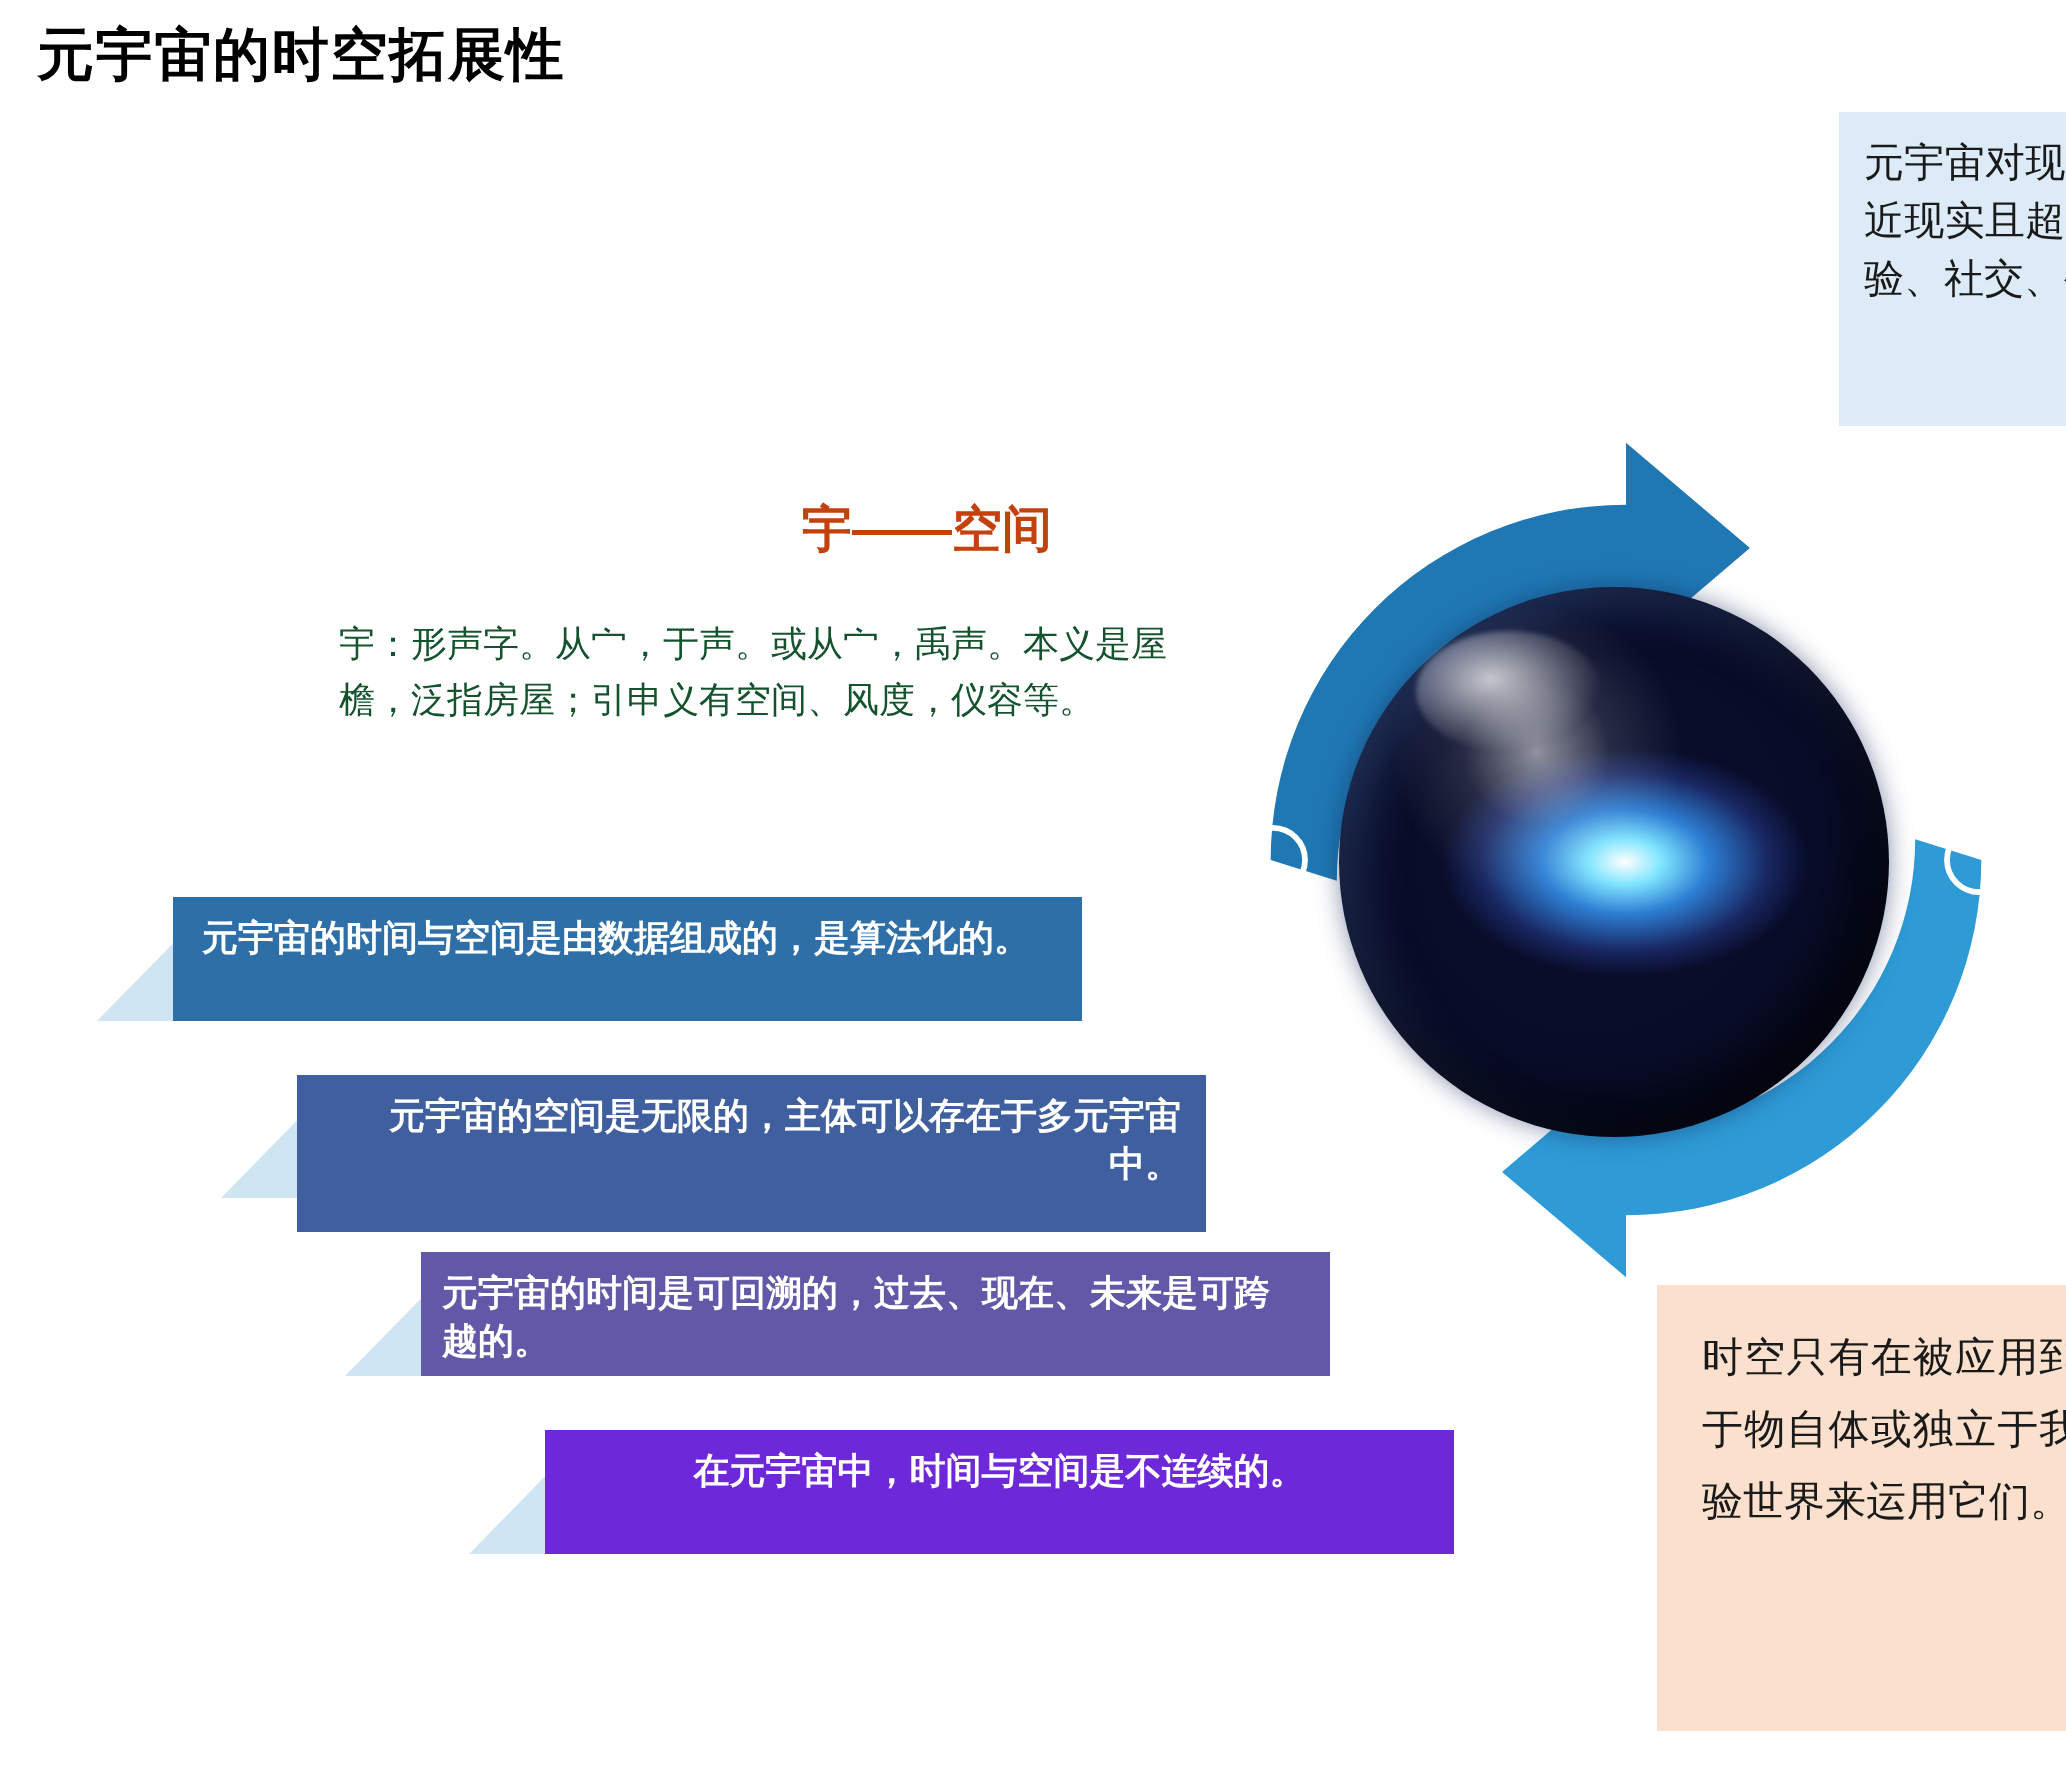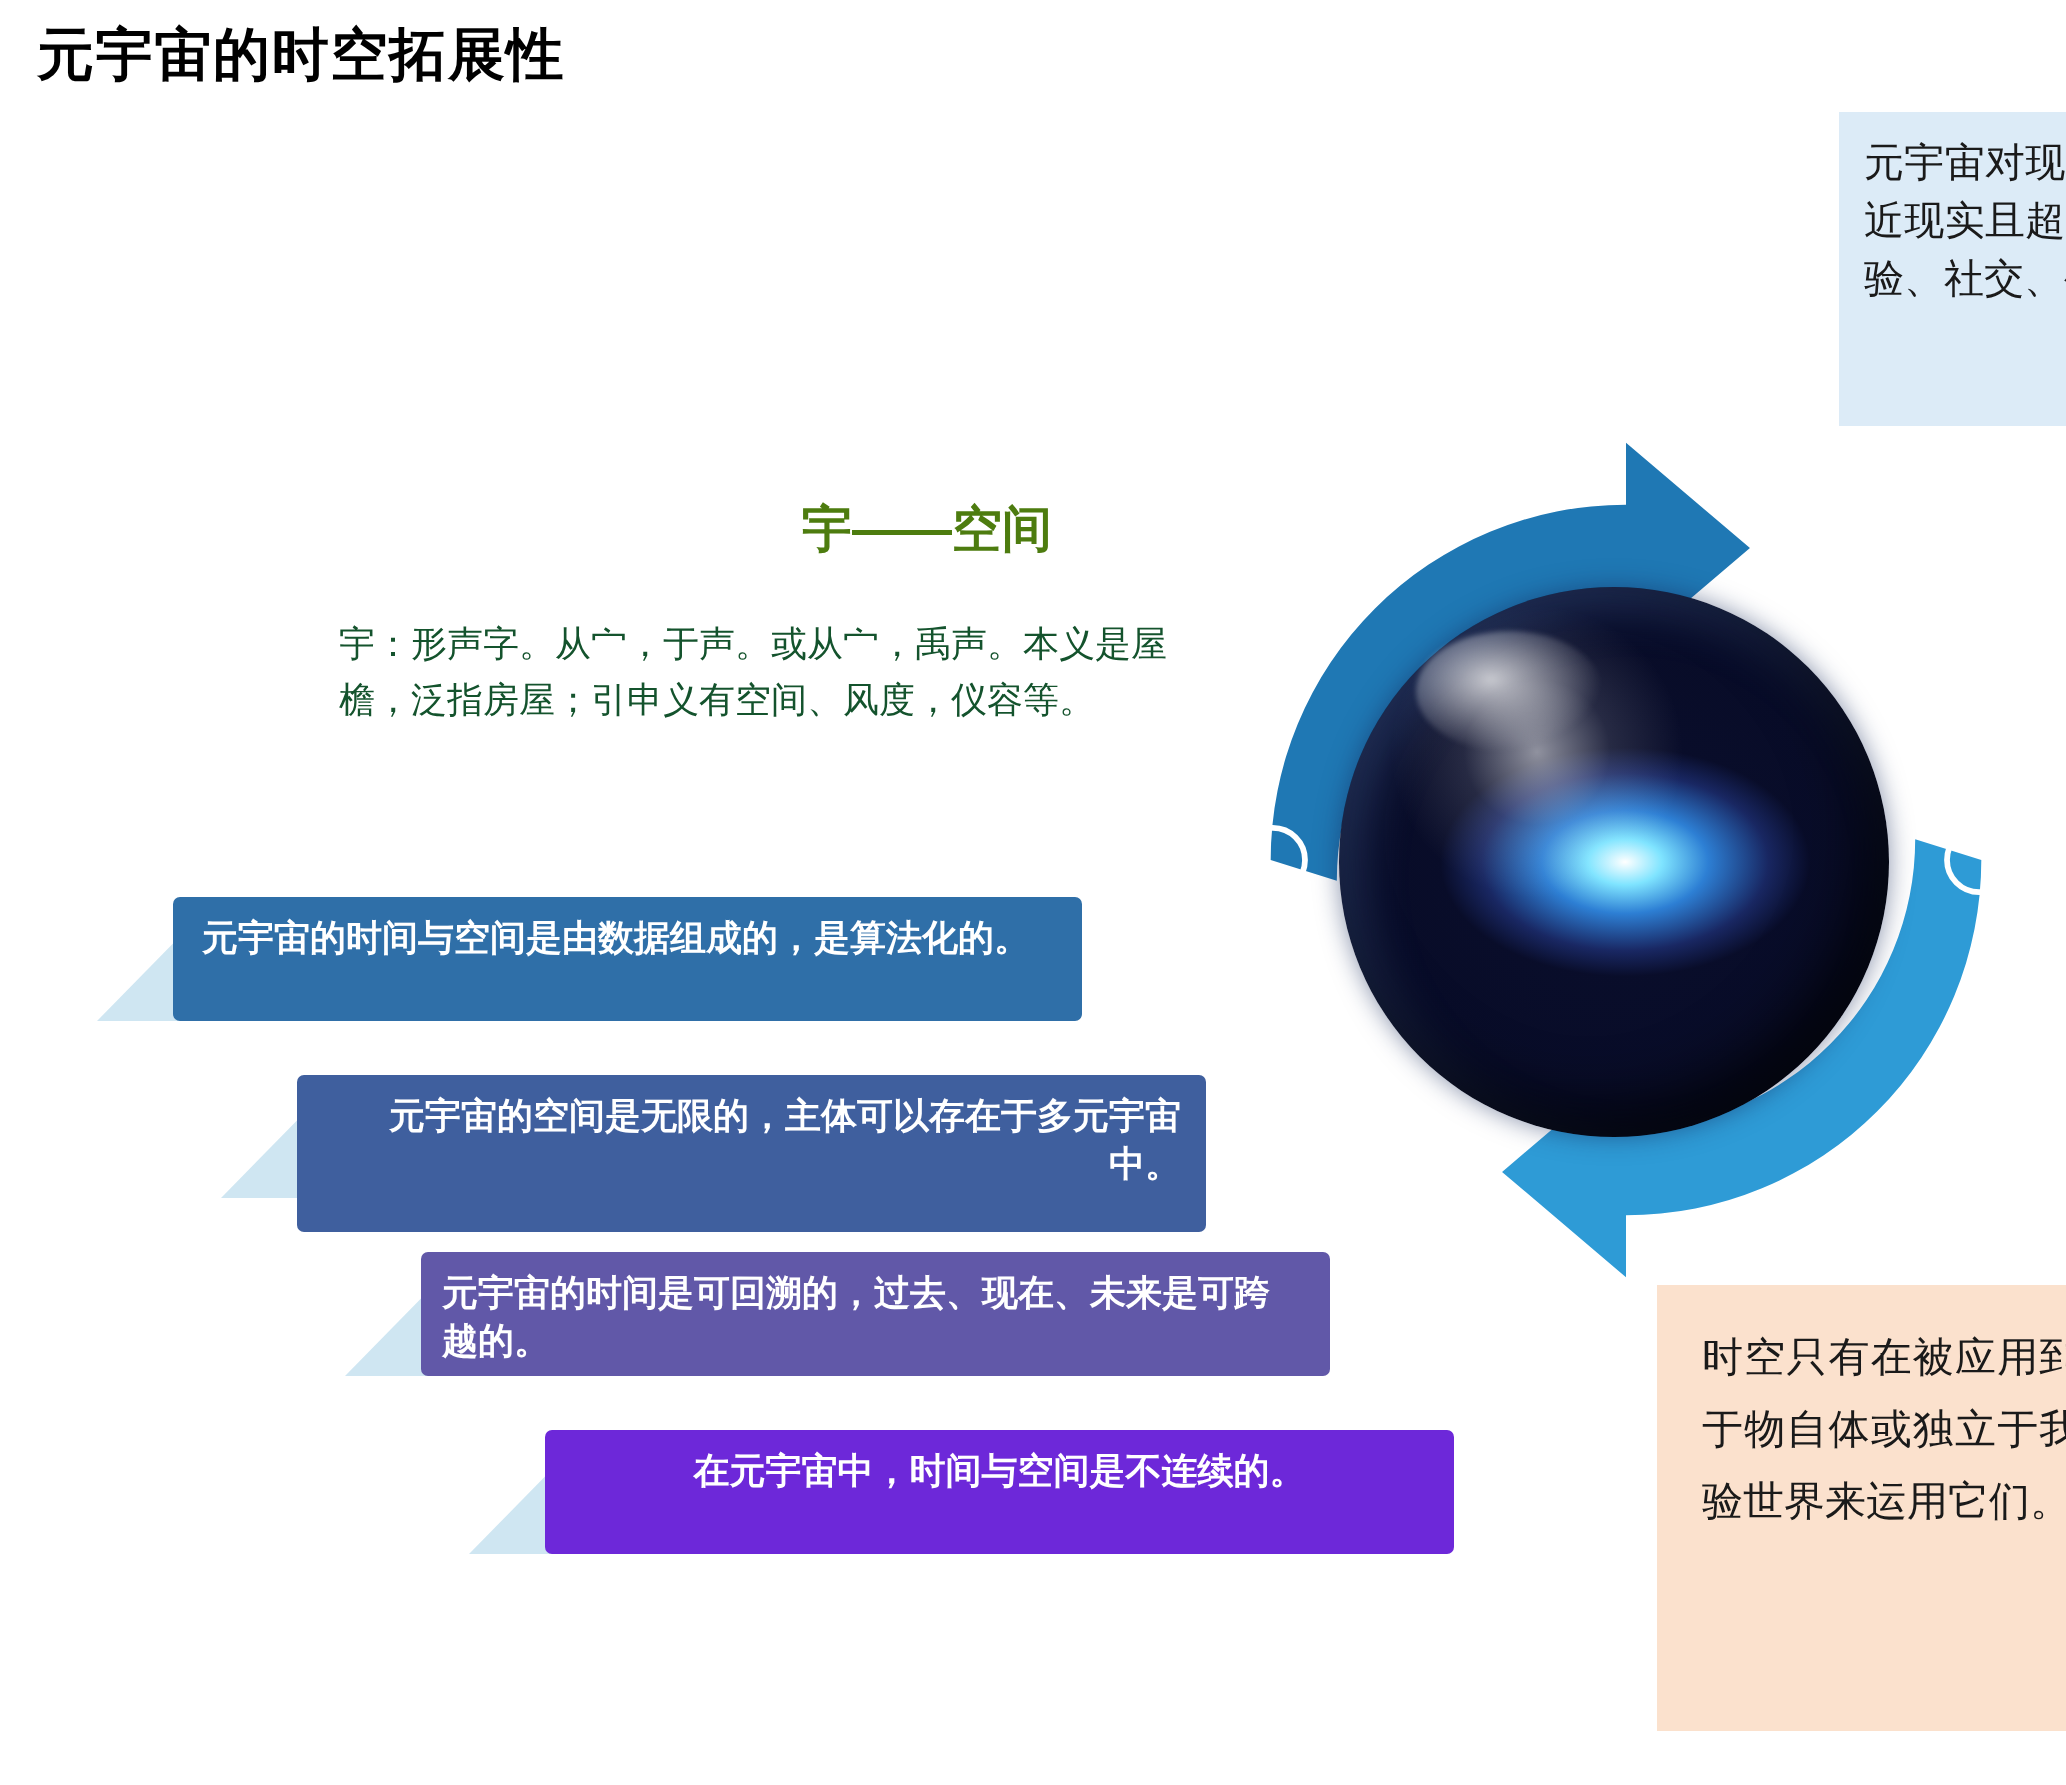--- a/index.html
+++ b/index.html
@@ -43,21 +43,21 @@
     text-align: justify;
   }
 
   
   #left-heading {
     position: absolute;
     left: 802px;
     top: 496px;
     font-size: 50px;
     font-weight: bold;
-    color: #4d7c0f;
+    color: #c2410c;
     white-space: nowrap;
   }
   #left-body {
     position: absolute;
     left: 339px;
     top: 616px;
     width: 893px;
     font-size: 36px;
     line-height: 1.55;
     color: #14532d;
@@ -116,21 +116,20 @@
   }
   .step {
     position: absolute;
     box-sizing: border-box;
     color: #ffffff;
     font-weight: bold;
     font-size: 36px;
     line-height: 1.35;
     padding: 16.5px 25px 0 29px;
     white-space: pre-line;
-    border-radius: 7px;
   }
   .step-shadow {
     position: absolute;
     background: #cfe6f2;
   }
 
   #step1 { left: 99px;  top: 0px;    width: 909px; height: 124px; background: #2f6fa8; }
   #step1s{ left: 23px;   top: 23px;   width: 99px;  height: 101px; clip-path: polygon(0 100%, 100% 0, 100% 100%); }
 
   #step2 { left: 223px;  top: 178px;  width: 909px; height: 157px; background: #3f5f9e; text-align: right; }

